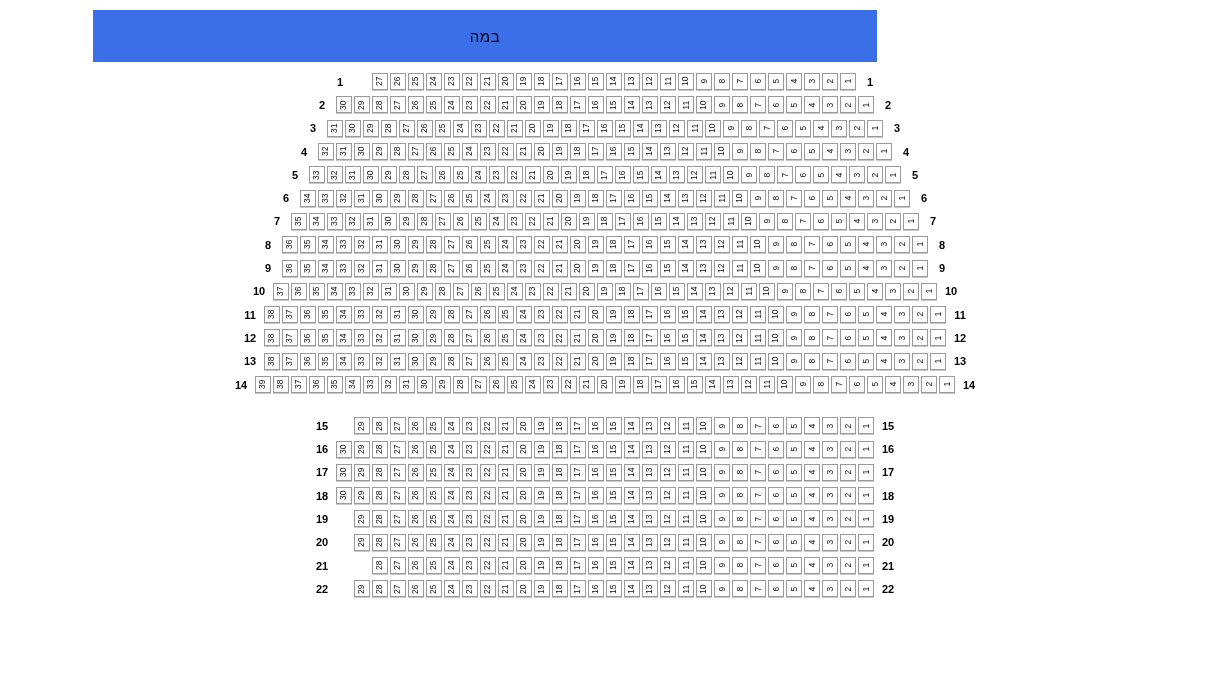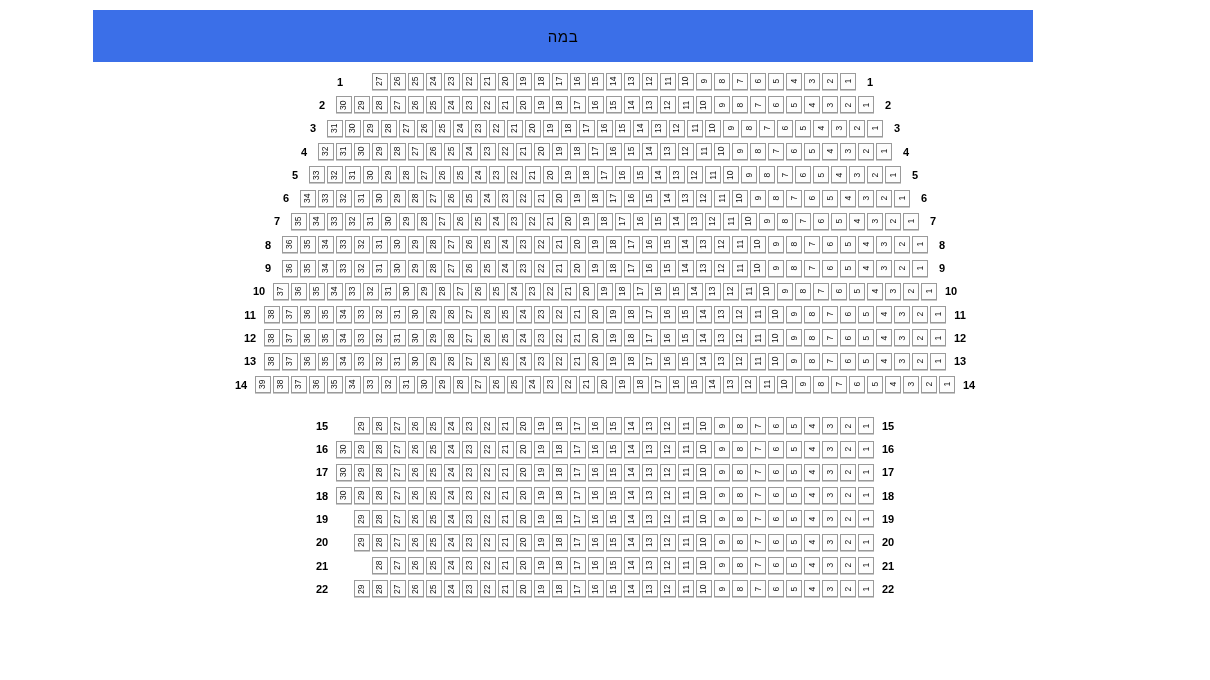--- a/index.html
+++ b/index.html
@@ -16,21 +16,21 @@
   #stage {
     position: relative;
     width: 1210px;
     height: 680px;
   }
   
   .stage-bar {
     position: absolute;
     left: 93px;
     top: 10px;
-    width: 940px;
+    width: 784px;
     height: 52px;
     background: #3b6fe8;
     color: #000000;
     display: flex;
     align-items: center;
     justify-content: center;
     font-size: 15px;
     letter-spacing: 0.5px;
     direction: rtl;
   }

